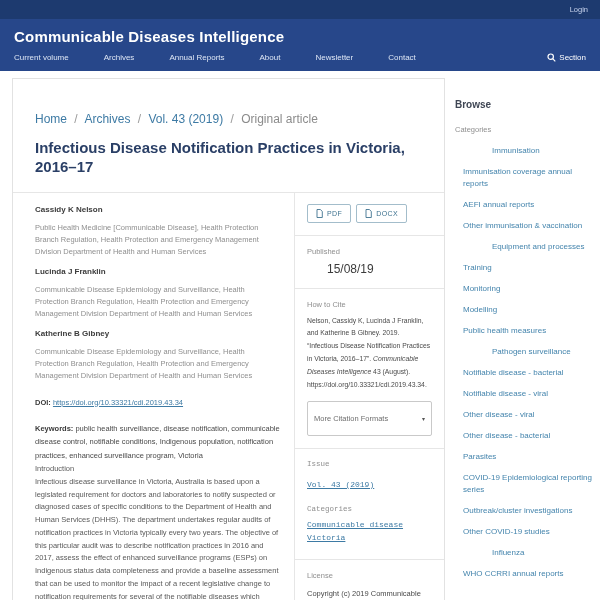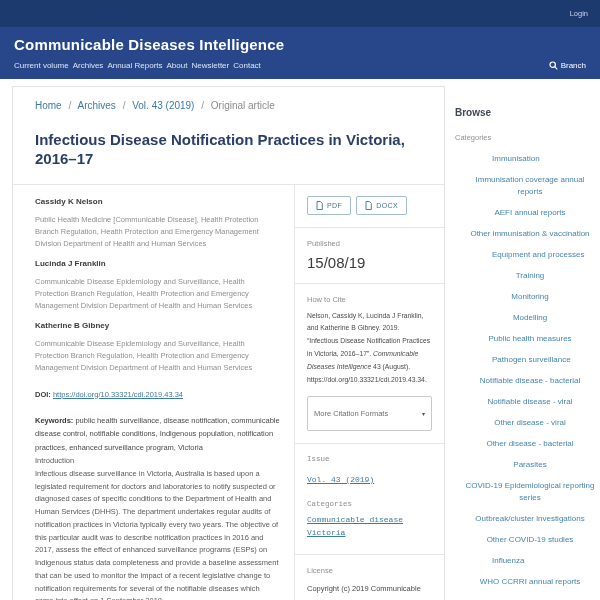--- a/index.html
+++ b/index.html
@@ -1,42 +1,42 @@
 <!DOCTYPE html>
 <html><head>
 <meta charset="utf-8">
 <style>
   * { margin:0; padding:0; box-sizing:border-box; }
   html,body { width:600px; height:600px; overflow:hidden; background:#fff;
     font-family:"Liberation Sans", sans-serif; }
   a { cursor:pointer; }
 
   
-  .topbar { height:27px; background:#1d3a6f; display:flex; justify-content:flex-end;
+  .topbar { height:19px; background:#1d3a6f; display:flex; justify-content:flex-end;
     align-items:center; padding:0 12px; }
   .login { color:#c7d3ec; font-size:7.5px; text-decoration:none; }
   .masthead { background:#27478a; padding:9px 14px 2px; }
   .site-title { color:#ffffff; font-size:15px; font-weight:bold; letter-spacing:.2px; }
-  .navbar { background:#27478a; display:flex; align-items:center; gap:4px;
+  .navbar { background:#27478a; display:flex; align-items:center; gap:35px;
     padding:6px 14px 9px; }
   .nav-link { color:#dde6f5; font-size:8px; text-decoration:none; white-space:nowrap; }
   .nav-search { margin-left:auto; display:flex; align-items:center; gap:3px;
     color:#ffffff; font-size:8px; text-decoration:none; }
 
   
   .page { display:flex; align-items:flex-start; padding:7px 0 0 12px; }
   .card { width:433px; border:1px solid #e2e2e2; background:#fff; }
   .card-head { padding:13px 22px 0; }
-  .crumbs { font-size:10px; }
+  .crumbs { font-size:12px;margin-top:20px; }
   .crumb { color:#3d7aa4; text-decoration:none; margin-right:4px; }
   .crumb.current { color:#8b8b8b; }
   .crumb-sep { color:#9a9a9a; margin-right:4px; }
   .crumb-wrap:last-child .crumb-sep { display:none; }
   .art-title { font-size:15px; font-weight:bold; color:#2a3f66; line-height:1.25;
-    margin:20px 0 15px; }
+    margin:13px 0 15px; }
   .card-cols { display:flex; border-top:1px solid #e6e6e6; }
   .col-left { flex:1; padding:12px 14px 20px 22px; }
   .col-right { width:150px; border-left:1px solid #e6e6e6; }
 
   
   .author { margin-bottom:9px; }
   .author-name { font-size:8px; font-weight:bold; color:#3b3b3b; margin-bottom:2.5px; }
   .author-affil { font-size:7.5px; color:#8f8f8f; line-height:1.6;margin-top:8px; }
   .doi-line { margin:16px 0 15px; font-size:7.5px; color:#3b3b3b; }
   .doi-label { font-weight:bold; }
@@ -46,41 +46,41 @@
   .abstract-h { font-size:9.5px; font-weight:bold; color:#2e2e2e; margin:27px 0 14px; }
   .abs-line { font-size:7.5px; color:#5a5a5a; line-height:1.7; }
 
   
   .meta-sec { padding:11px 12px 12px; border-bottom:1px solid #e6e6e6; }
   .dl-row { display:flex; gap:5px; }
   .dl-btn { display:inline-flex; align-items:center; gap:4px; border:1px solid #a3bdcb;
     border-radius:2px; background:#fff; padding:4px 8px; font-size:7px; color:#3f7390;
     letter-spacing:.4px; font-family:inherit; }
   .meta-label { font-size:7.5px; color:#8f8f8f; margin-bottom:6px; }
-  .pub-date { font-size:15px; color:#3b3b3b; }
+  .pub-date { font-size:12px; color:#3b3b3b;margin-left:20px; }
   .cite-text { font-size:6.8px; color:#4a4a4a; line-height:1.9; margin-bottom:9px; }
   .cite-text em { font-style:italic; }
   .cite-select { border:1px solid #c9c9c9; border-radius:2px; padding:12px 6px;
     font-size:7.5px; color:#6e6e6e; display:flex; justify-content:space-between;
     align-items:center; background:#fff; }
   .caret { font-size:6px; color:#555; }
   .meta-group { margin-bottom:13px;font-family:Liberation Mono, monospace; }
   .meta-group:last-child { margin-bottom:2px; }
   .meta-link { color:#3d7aa4; text-decoration:underline; font-size:8px; }
   .meta-link.block { display:block; line-height:1.6; }
   .sec-value { font-size:8.5px; color:#3b3b3b; }
   .copyright { font-size:7.5px; color:#4a4a4a; line-height:2.1; margin:6px 0 9px; }
 
   
   .sidebar { margin-left:10px; width:142px; padding-top:21px; }
   .browse-h { font-size:10px; font-weight:bold; color:#3f4654; margin-bottom:15px; }
   .side-group-label { font-size:7.5px; color:#8f8f8f; margin-bottom:11px; }
   .side-link { display:block; font-size:8px; color:#4585ad; text-decoration:none;
     line-height:1.5; margin-bottom:9px;padding-left:37px; }
-  .side-link.lvl1 { padding-left:8px;text-align:center; }
+  .side-link.lvl1 { padding-left:8px; }
 </style>
 </head>
 <body>
 
 <div class="topbar">
   <a class="login">Login</a>
 </div>
 <div class="masthead">
   <div class="site-title">Communicable Diseases Intelligence</div>
 </div>
@@ -95,21 +95,21 @@
     <a class="nav-link">About</a>
 
     <a class="nav-link">Newsletter</a>
 
     <a class="nav-link">Contact</a>
   <a class="nav-search">
       <svg width="9" height="9" viewBox="0 0 9 9">
         <circle cx="3.7" cy="3.7" r="2.7" fill="none" stroke="#ffffff" stroke-width="1.2"></circle>
         <line x1="5.9" y1="5.9" x2="8.3" y2="8.3" stroke="#ffffff" stroke-width="1.2"></line>
       </svg>
-      <span>Branch</span>
+      <span>Section</span>
     </a>
   </div>
 
 <div class="page">
 
   <div class="card">
     <div class="card-head">
       <div class="crumbs">
         
       

